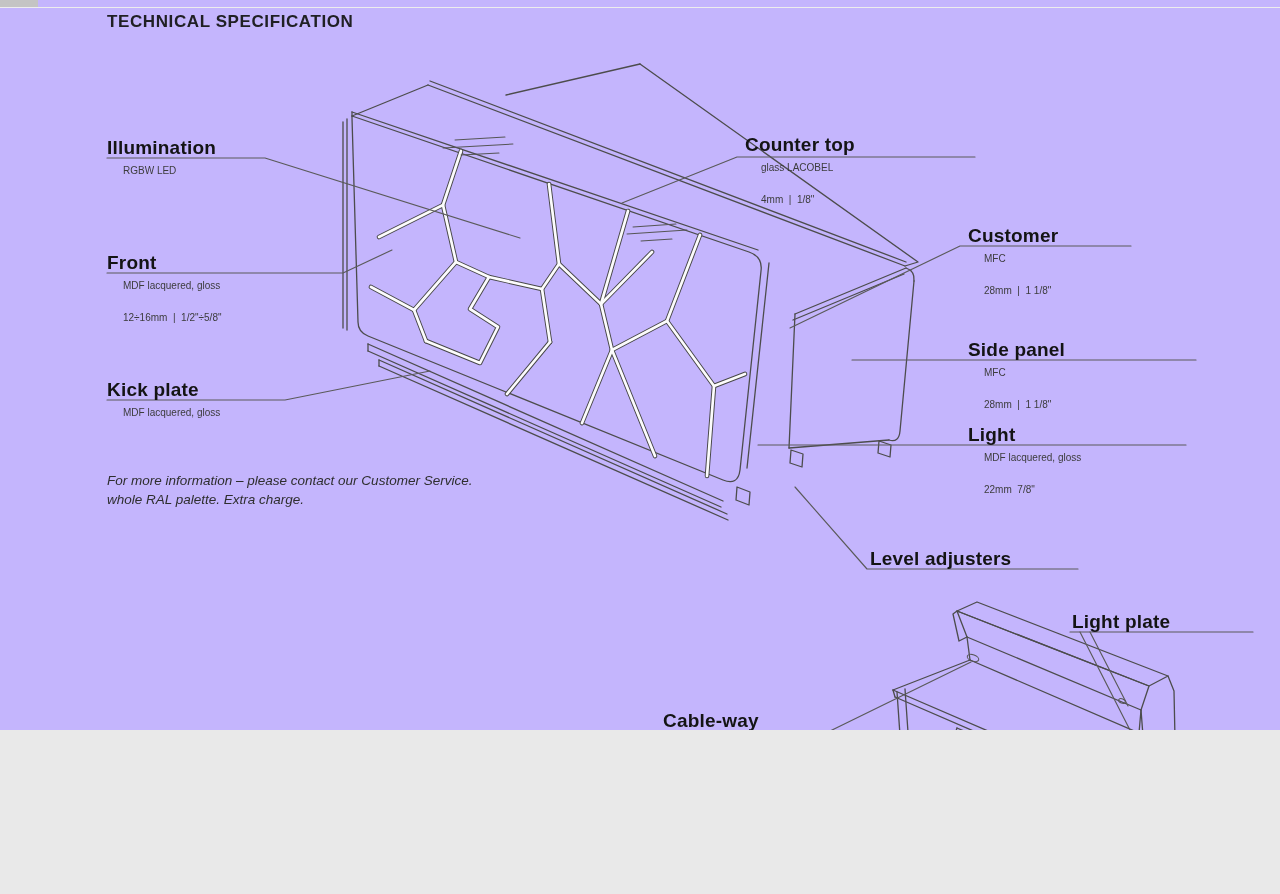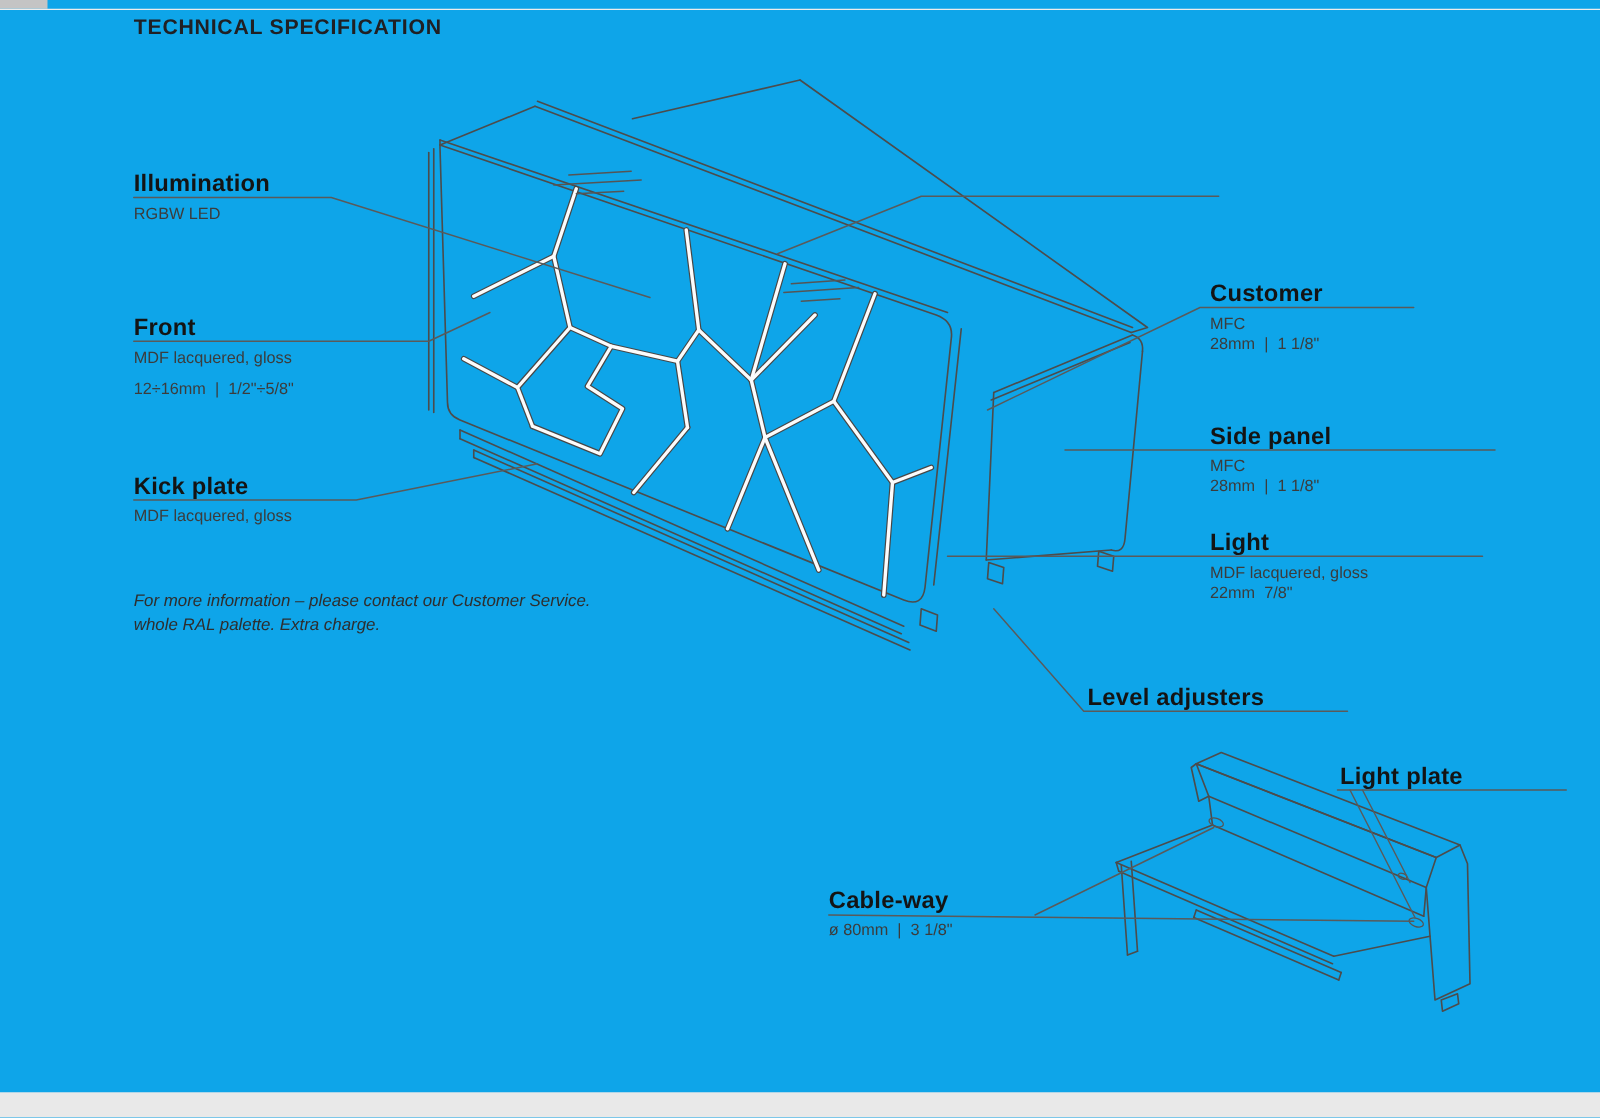--- a/index.html
+++ b/index.html
@@ -1,33 +1,33 @@
 <!DOCTYPE html>
 <html><head>
 <meta charset="utf-8">
 <style>
   html,body{margin:0;padding:0;background:#e9e9e9;}
   #page{
-    position:relative;width:1280px;height:874px;background:#0ea5e9;
+    position:relative;width:1280px;height:730px;background:#c4b5fd;
     font-family:"Liberation Sans","DejaVu Sans",sans-serif;overflow:hidden;
   }
   #artifact-bar{position:absolute;left:0;top:0;width:38px;height:7px;background:#c4c4c4;}
   #artifact-line{position:absolute;left:0;top:7px;width:1280px;height:1px;background:#ededed;}
   h1.page-title{
     position:absolute;left:107px;top:12px;margin:0;
     font-size:17px;font-weight:bold;letter-spacing:.6px;color:#202024;
   }
   svg.drawing{position:absolute;left:0;top:0;}
   .callout{position:absolute;white-space:nowrap;}
   .callout h3{
     margin:0;font-size:19px;font-weight:bold;color:#141414;
     line-height:18px;letter-spacing:.2px;
   }
   .callout .sub{
-    font-size:13px;color:#3c3c3c;line-height:16px;white-space:pre;margin:0;
+    font-size:10px;color:#3c3c3c;line-height:16px;white-space:pre;margin:16px;
   }
   .callout .sub.first{margin-top:6px;}
   .callout .sub.gap{margin-top:9px;}
   .note{
     position:absolute;left:107px;top:471px;width:540px;
     font-size:13.5px;font-style:italic;color:#2e2e2e;line-height:19px;
   }
   .note .lead{font-weight:bold;}
   
   .ln{stroke:#4c4c4c;stroke-width:1.3;fill:none;stroke-linecap:round;stroke-linejoin:round;}
@@ -201,20 +201,25 @@
     <h3>Front</h3>
     <div class="sub first">MDF lacquered, gloss</div>
     <div class="sub gap">12÷16mm  |  1/2"÷5/8"</div>
   </div>
 
   <div class="callout" style="left:107px;top:381px">
     <h3>Kick plate</h3>
     <div class="sub first">MDF lacquered, gloss</div>
   </div>
 
+  <div class="callout" style="left:745px;top:136px">
+    <h3>Counter top</h3>
+    <div class="sub first">glass LACOBEL</div>
+    <div class="sub">4mm  |  1/8"</div>
+  </div>
 
   <div class="callout" style="left:968px;top:227px">
     <h3>Customer</h3>
     <div class="sub first">MFC</div>
     <div class="sub">28mm  |  1 1/8"</div>
   </div>
 
   <div class="callout" style="left:968px;top:341px">
     <h3>Side panel</h3>
     <div class="sub first">MFC</div>

